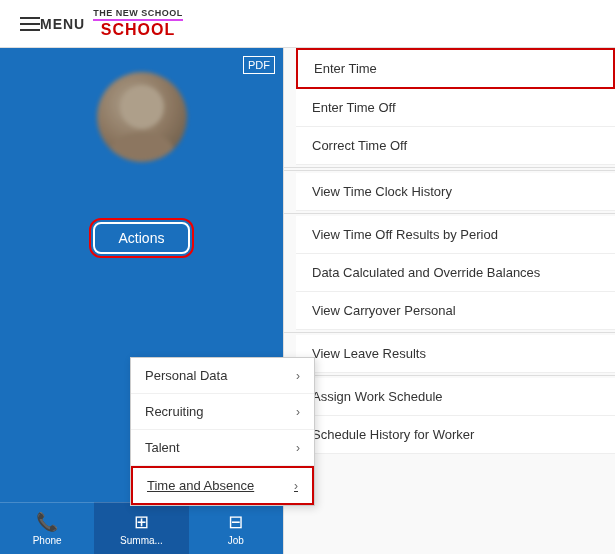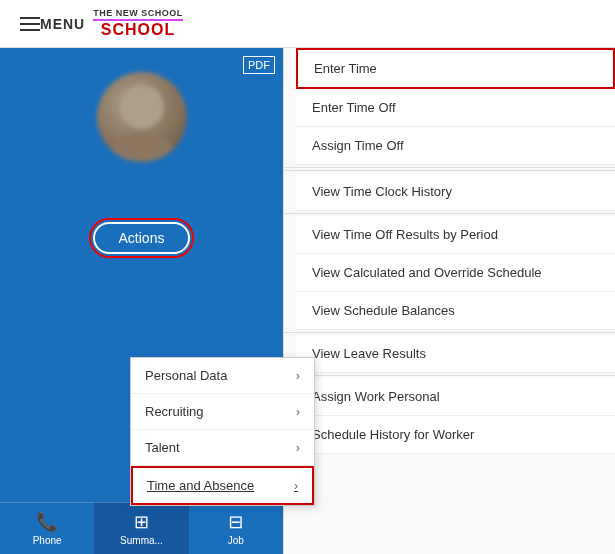--- a/index.html
+++ b/index.html
@@ -107,21 +107,21 @@
 
     
     .actions-btn-wrapper {
       display: flex;
       justify-content: center;
       margin-top: 60px;
     }
     .actions-btn {
       background: transparent;
       border: 2px solid #fff;
-      border-radius: 16px;
+      border-radius: 8px;
       color: #fff;
       padding: 6px 24px;
       font-size: 14px;
       cursor: pointer;
       outline: 2px solid #e00;
       outline-offset: 2px;
     }
 
     
     .bottom-tabs {
@@ -275,42 +275,42 @@
         <span>Job</span>
       </div>
     </div>
   </div>
 
   <div class="right-panel">
 
     <div>
       <a class="context-menu-item highlighted">Enter Time</a>
       <a class="context-menu-item">Enter Time Off</a>
-      <a class="context-menu-item">Assign Time Off</a>
+      <a class="context-menu-item">Correct Time Off</a>
     </div>
     <div class="context-menu-divider"></div>
 
     <div class="context-menu-divider"></div>
 
     <div>
       <a class="context-menu-item">View Time Clock History</a>
     </div>
     <div class="context-menu-divider"></div>
 
     <div>
       <a class="context-menu-item">View Time Off Results by Period</a>
-      <a class="context-menu-item">View Calculated and Override Schedule</a>
-      <a class="context-menu-item">View Schedule Balances</a>
+      <a class="context-menu-item">Data Calculated and Override Balances</a>
+      <a class="context-menu-item">View Carryover Personal</a>
     </div>
     <div class="context-menu-divider"></div>
 
     <div>
       <a class="context-menu-item">View Leave Results</a>
     </div>
     <div class="context-menu-divider"></div>
 
     <div>
-      <a class="context-menu-item">Assign Work Personal</a>
+      <a class="context-menu-item">Assign Work Schedule</a>
       <a class="context-menu-item">Schedule History for Worker</a>
     </div>
   </div>
 
 </div>
 
 </body></html>

